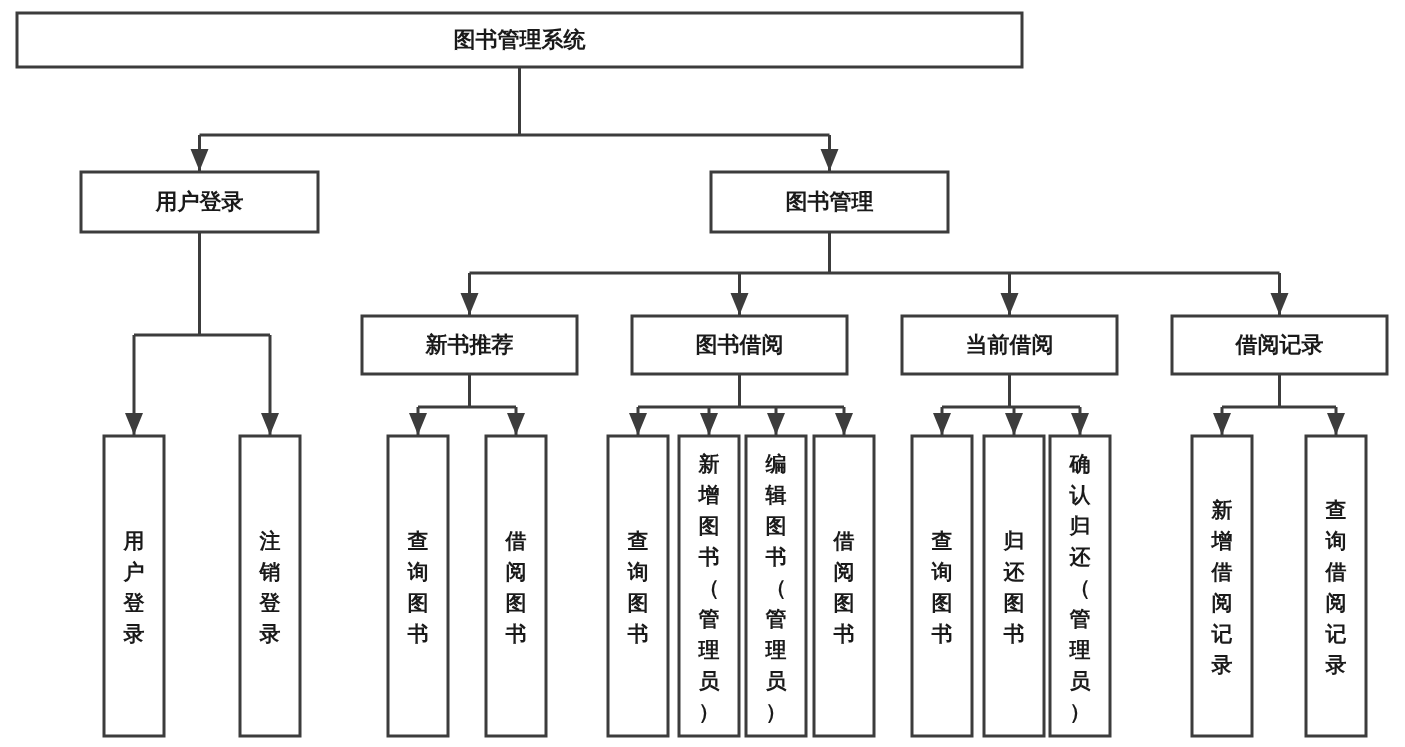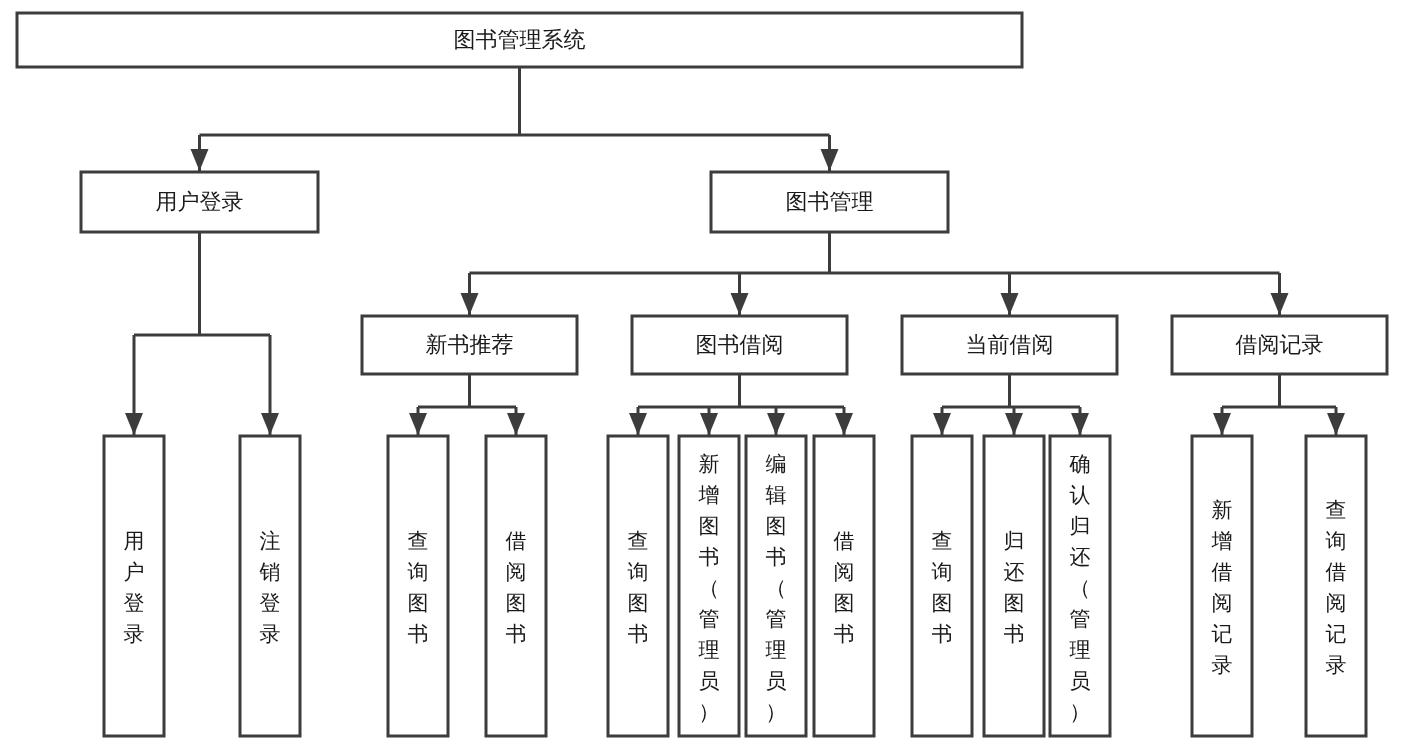--- a/index.html
+++ b/index.html
@@ -12,20 +12,21 @@
     height: 747px;
     font-family: "DejaVu Sans", "Liberation Sans", sans-serif;
     overflow: hidden;
     position: relative;
   }
   #diagram-root {
     position: absolute;
     left: 0; top: 0;
     width: 1405px;
     height: 617px;
+    font-weight: bold;
   }
   svg.flow {
     display: block;
     width: 1405px;
     height: 747px;
   }
   .node-rect {
     fill: #ffffff;
     stroke: #3c3c3c;
     stroke-width: 3;

